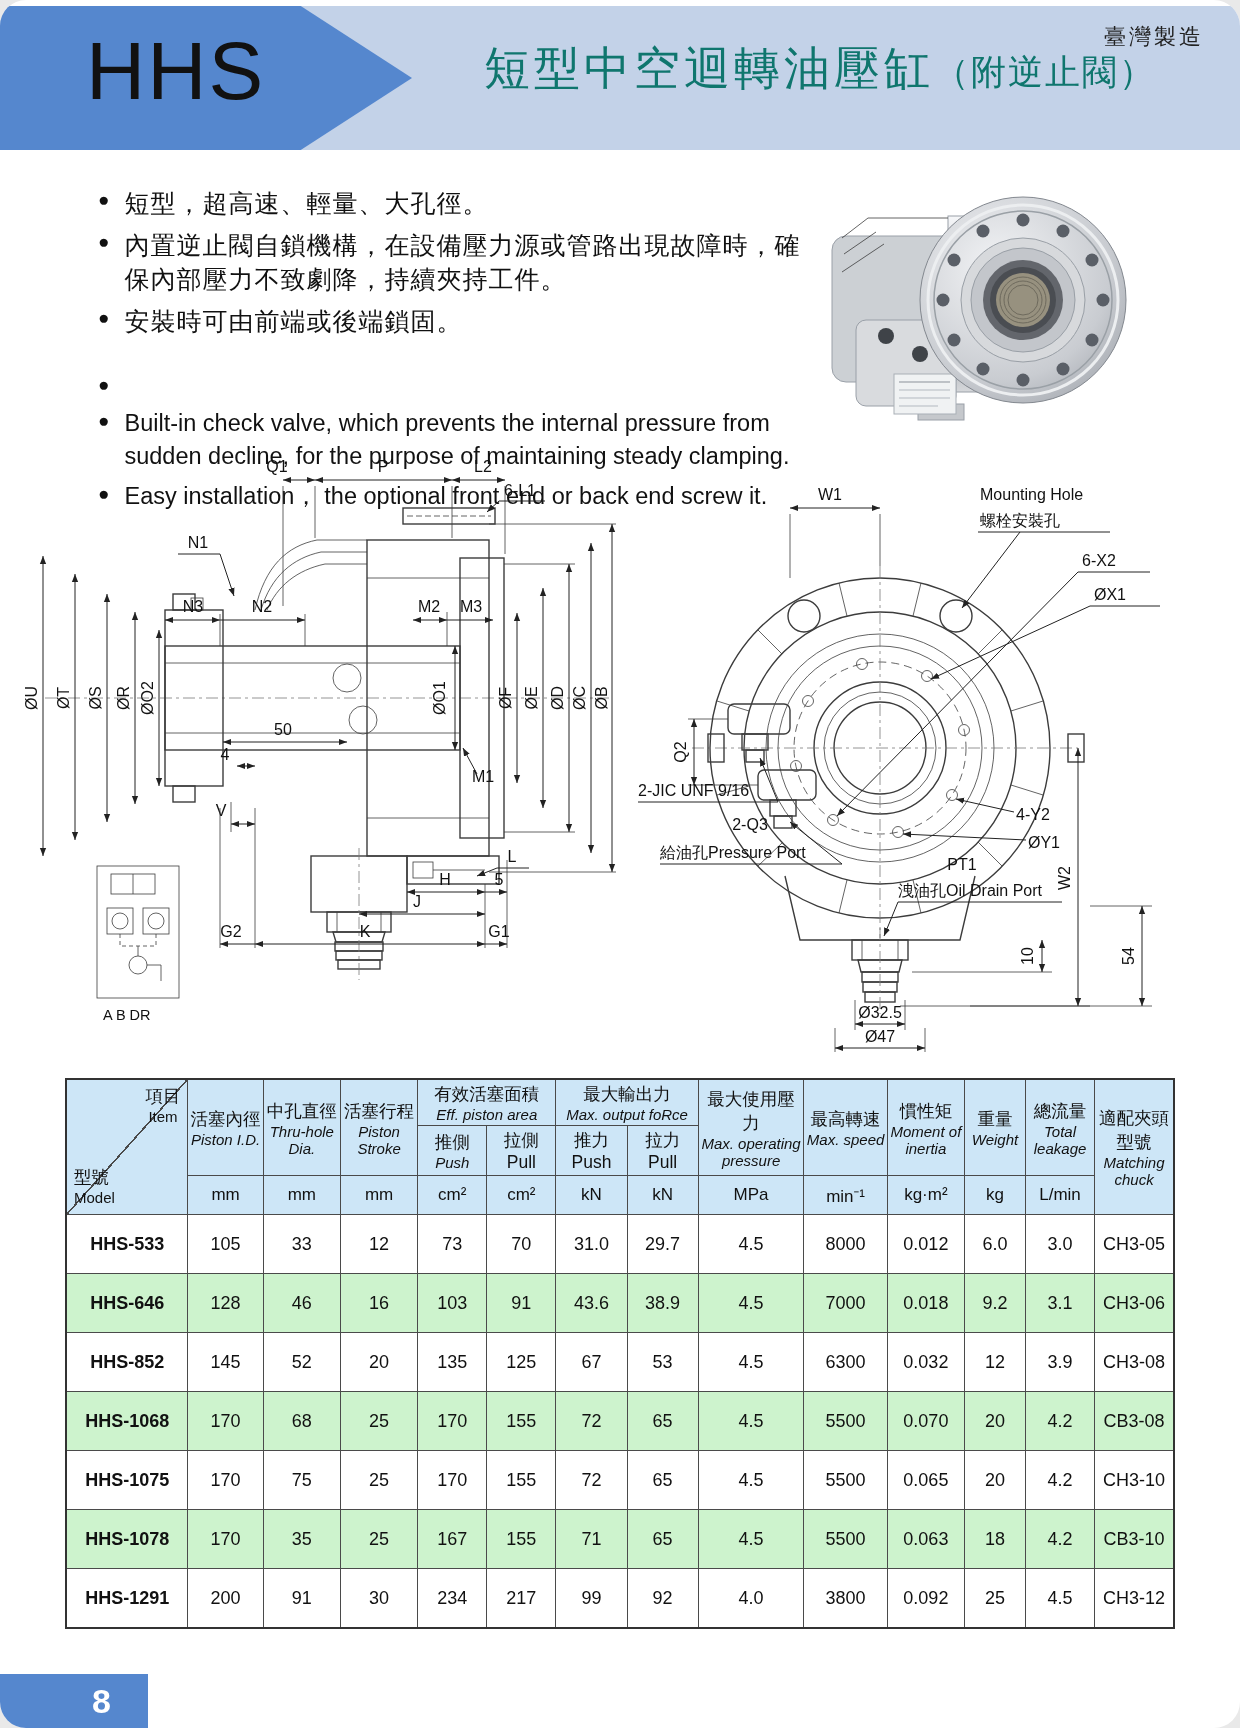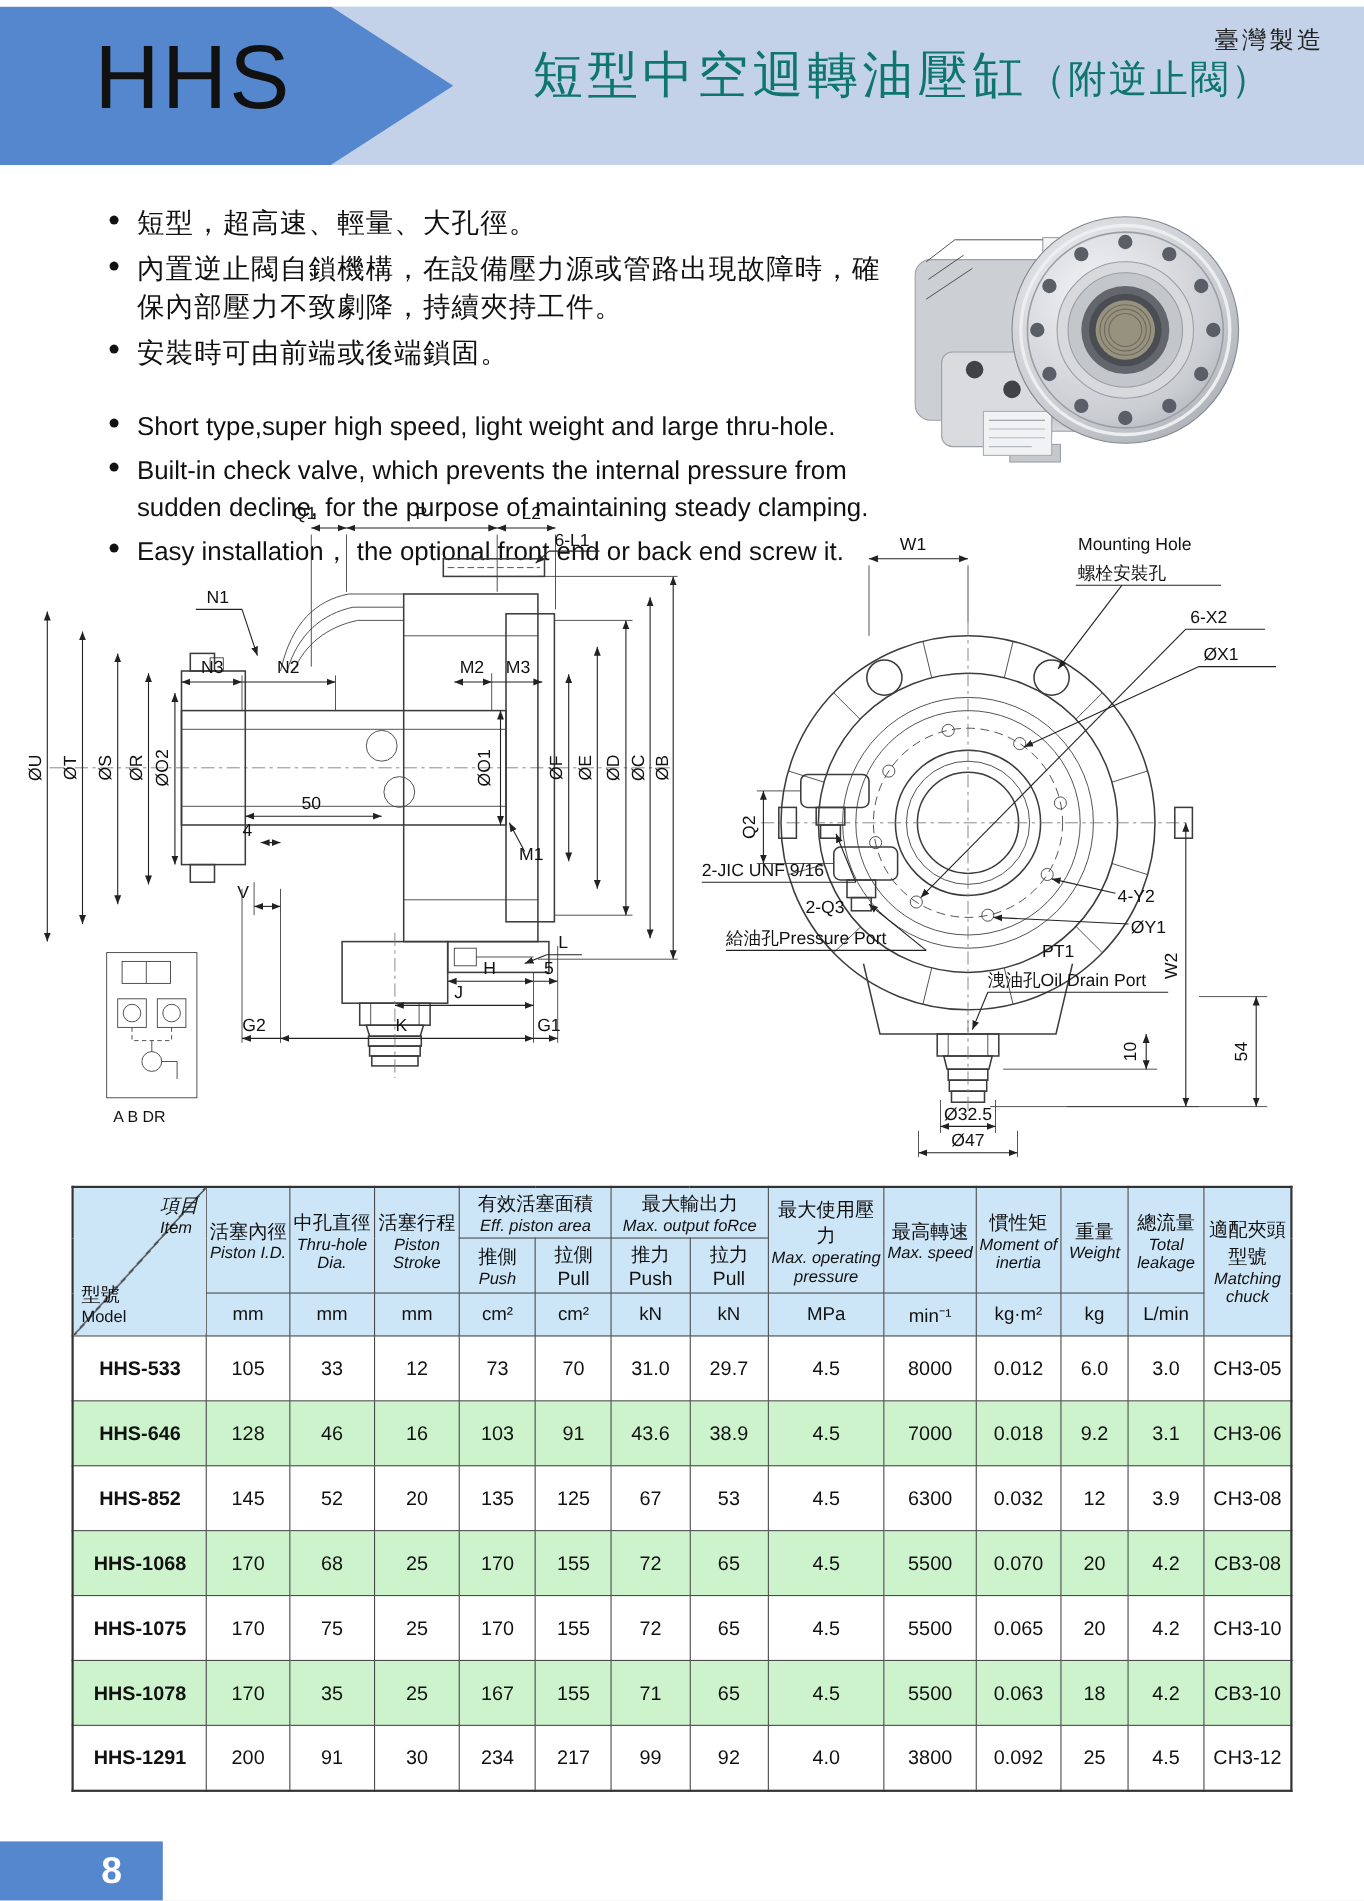--- a/index.html
+++ b/index.html
@@ -1,16 +1,16 @@
 <!DOCTYPE html>
 <html><head>
 <meta charset="utf-8">
 <style>
   html,body{margin:0;padding:0;background:#e9e9e9;font-family:"Liberation Sans",sans-serif;}
-  .page{position:relative;width:1240px;height:1728px;background:#fff;overflow:hidden;margin:0 auto;}
+  .page{position:relative;width:1240px;height:1728px;background:#fff;overflow:hidden;margin:0 auto;border-radius:26px;}
 
   
   .band{position:absolute;left:0;top:6px;width:1240px;height:144px;background:#c3d2e8;}
   .arrow{position:absolute;left:0;top:0;width:412px;height:144px;background:#5587ce;
          clip-path:polygon(0 0,73% 0,100% 50%,73% 100%,0 100%);}
   .logo{position:absolute;left:86px;top:18px;font-size:82px;color:#111;letter-spacing:2px;}
   .made{position:absolute;right:36px;top:16px;font-size:22px;color:#222;letter-spacing:3px;}
   .title-zh{position:absolute;left:430px;right:30px;top:32px;text-align:center;color:#0f766e;white-space:nowrap;}
   .title-zh .main{font-size:46px;letter-spacing:4px;}
   .title-zh .paren{font-size:35px;letter-spacing:2px;}
@@ -41,21 +41,21 @@
   .spec td,.spec th{border:1px solid #4a4a4a;text-align:center;vertical-align:middle;padding:2px;color:#111;font-weight:normal;}
   .spec{border:2px solid #333;}
   .hd{background:#cde6f7;}
   .hd .zh{font-size:17.5px;}
   .hd .en{font-size:15px;font-style:italic;}
   .unit{background:#cde6f7;font-size:17px;height:34px;}
   .spec td.data{font-size:18px;height:54px;background:#fff;}
   .spec tr.green td{background:#cdf3cd;}
   .spec td.model{font-weight:bold;font-size:18px;}
   .corner{position:relative;background:#cde6f7 linear-gradient(to bottom right,transparent calc(50% - .8px),#4a4a4a calc(50% - .8px),#4a4a4a calc(50% + .8px),transparent calc(50% + .8px));}
-  .corner .item-lbl{position:absolute;right:7px;top:6px;text-align:left;line-height:1.25;font-style:italic;}
+  .corner .item-lbl{position:absolute;right:7px;top:6px;text-align:center;line-height:1.25;}
   .corner .model-lbl{position:absolute;left:7px;bottom:6px;text-align:left;line-height:1.25;}
   .corner .zh{font-size:17.5px;}.corner .en{font-size:15px;}
 
   
   .pageno{position:absolute;left:0;top:1674px;width:148px;height:54px;background:#5587ce;
           display:flex;align-items:center;}
   .pageno span{color:#fff;font-weight:bold;font-size:34px;margin-left:92px;}
 </style>
 </head>
 <body>
@@ -78,21 +78,20 @@
         <span class="b">●</span>
         <span class="t">內置逆止閥自鎖機構，在設備壓力源或管路出現故障時，確保內部壓力不致劇降，持續夾持工件。</span>
       </div>
     <div class="feat zh">
         <span class="b">●</span>
         <span class="t">安裝時可由前端或後端鎖固。</span>
       </div>
     <div class="grp-gap"></div>
     <div class="feat en">
         <span class="b">●</span>
-        <span class="t">Short type,super high speed, light weight and large thru-hole.</span>
       </div>
     <div class="feat en">
         <span class="b">●</span>
         <span class="t">Built-in check valve, which prevents the internal pressure from sudden decline, for the purpose of maintaining steady clamping.</span>
       </div>
     <div class="feat en">
         <span class="b">●</span>
         <span class="t">Easy installation， the optional front end or back end screw it.</span>
       </div>
   </div>

